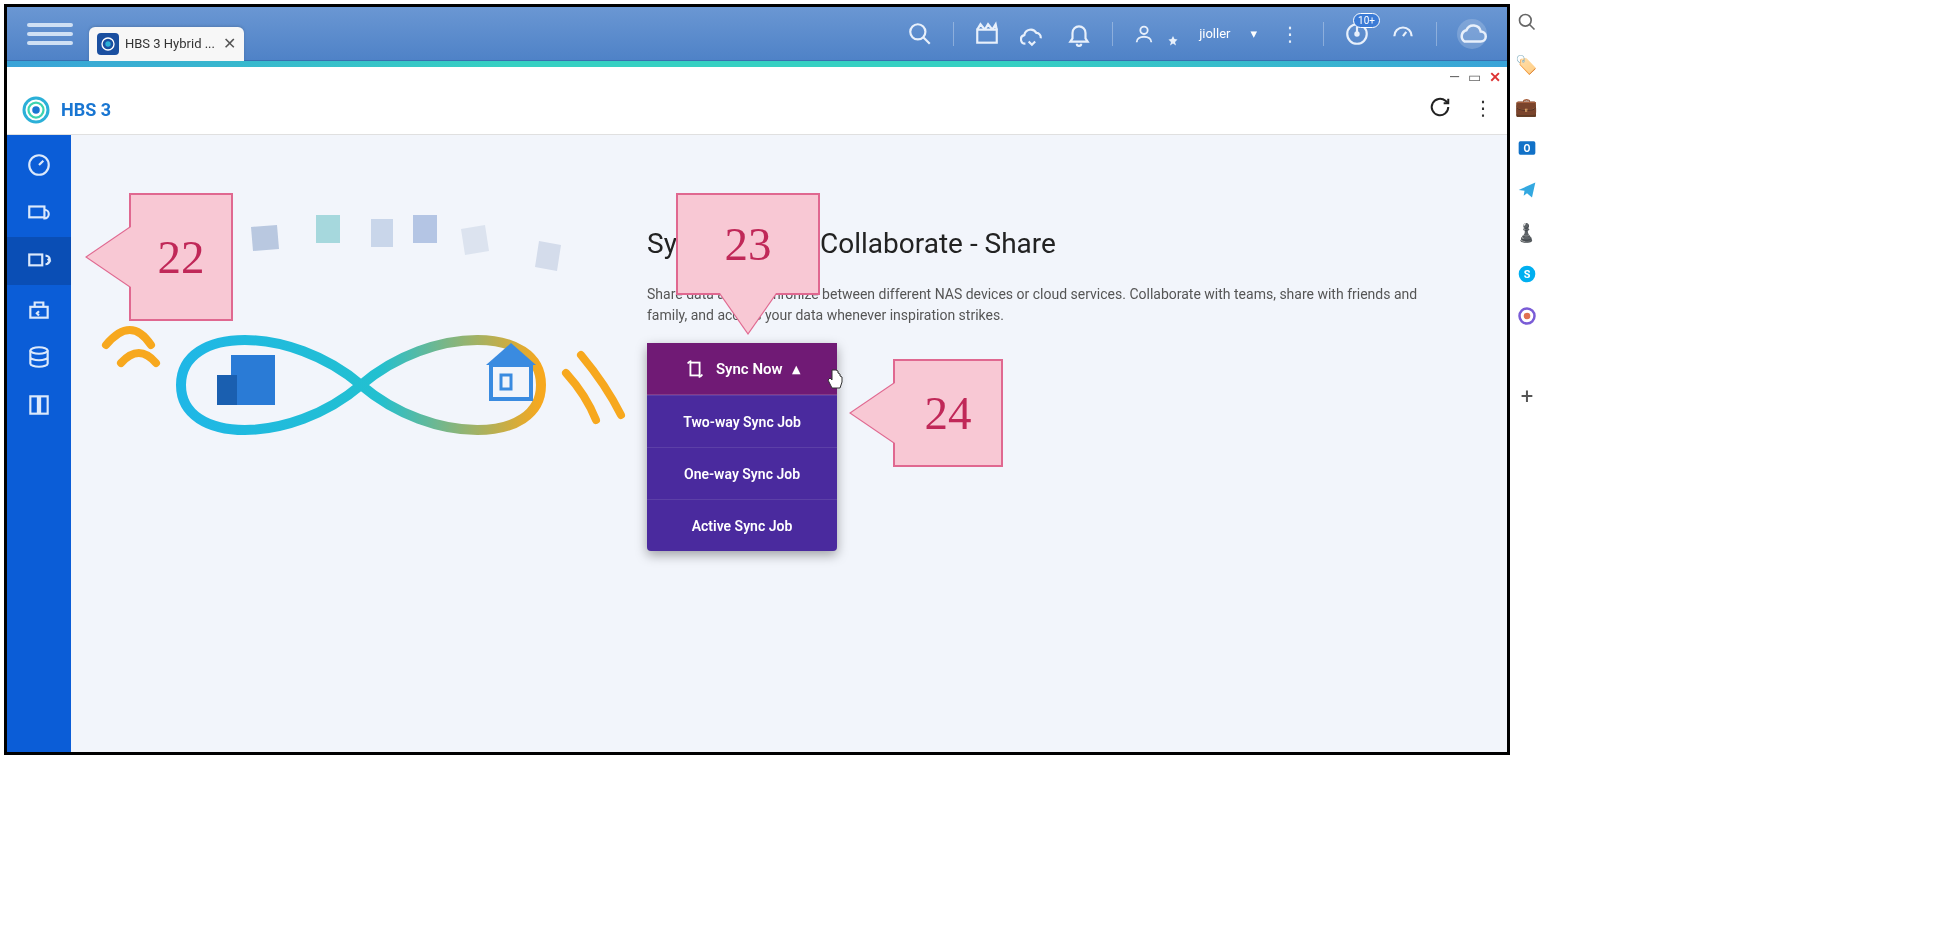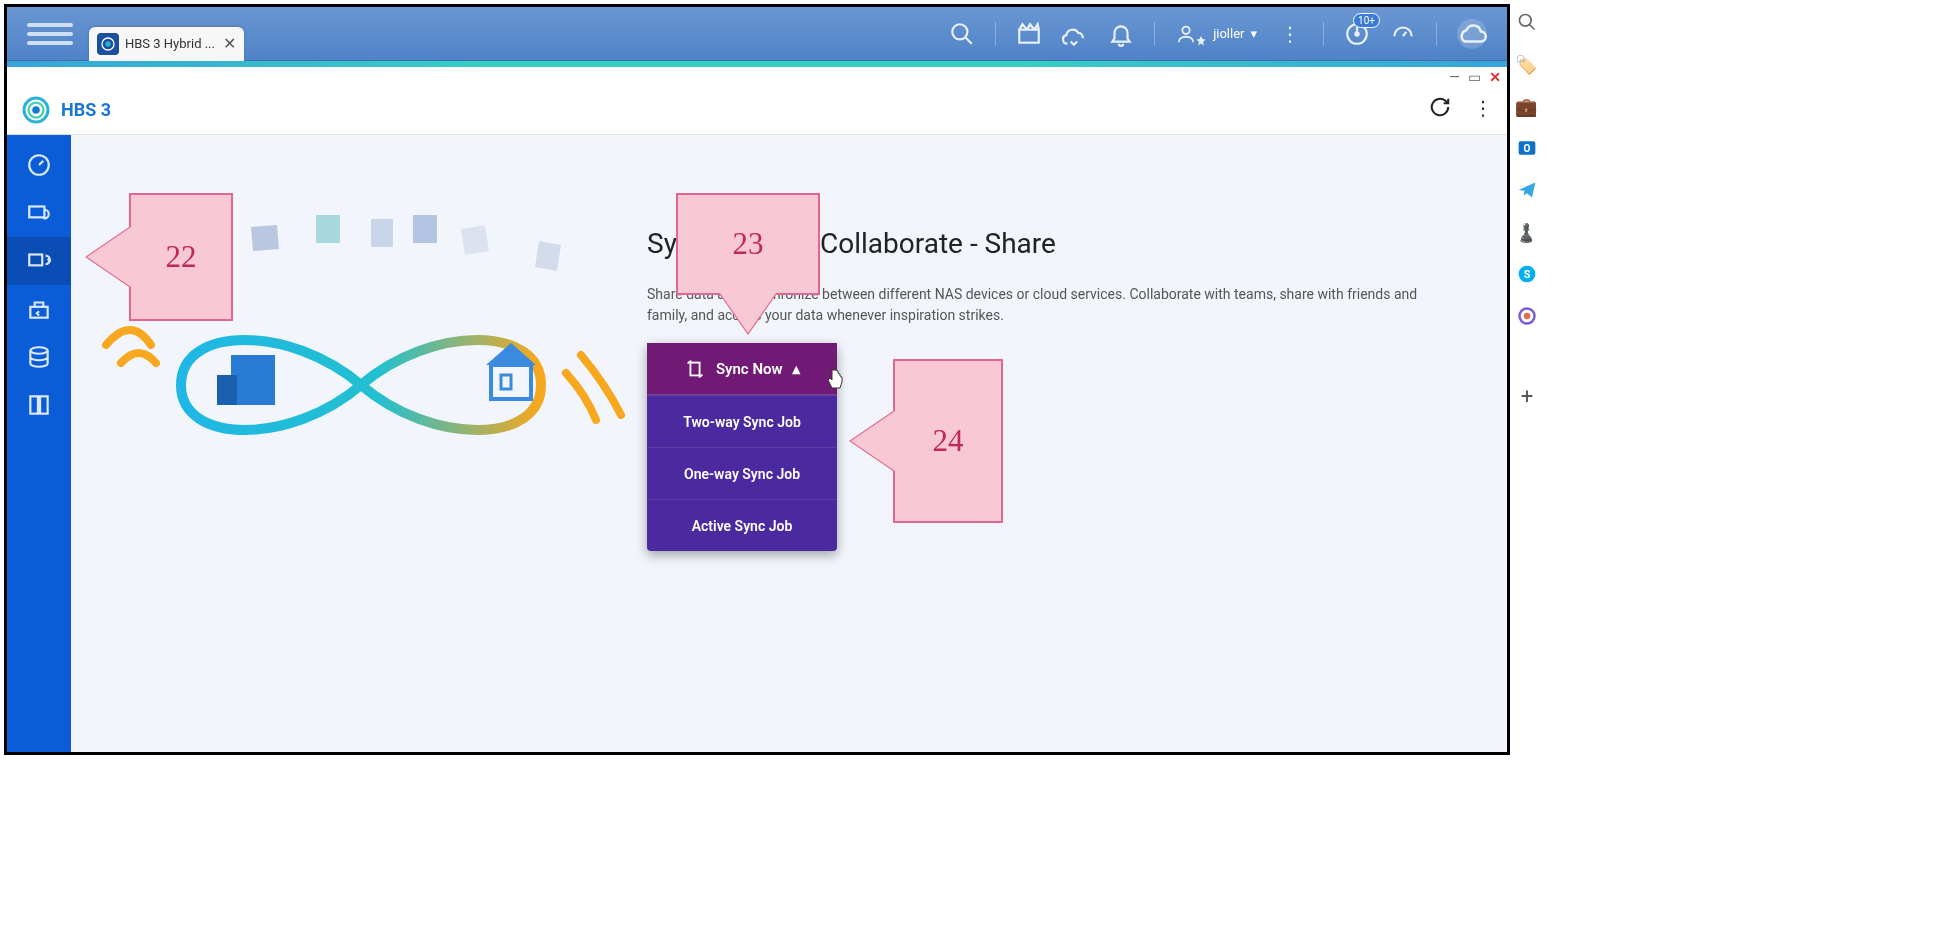--- a/index.html
+++ b/index.html
@@ -63,21 +63,21 @@
     padding-right: 20px;
     color: #e8f0fb;
   }
   .tb-icon {
     width: 26px; height: 26px;
     display: flex; align-items: center; justify-content: center;
     cursor: pointer;
   }
   .tb-sep { width: 1px; height: 24px; background: rgba(255,255,255,0.3); }
   .user-chip {
-    display: flex; align-items: center; gap: 6px;
+    display: flex; align-items: center; gap: 20px;
     cursor: pointer;
     font-size: 13px; color: #fff;
   }
   .badge {
     position: relative;
   }
   .badge-count {
     position: absolute; top: -8px; right: -10px;
     background: #3b7bd6; color: #fff;
     font-size: 10px; padding: 1px 4px; border-radius: 8px;
@@ -196,21 +196,21 @@
     left: 754px; top: 233px;
     font-size: 18px; color: #fff;
     pointer-events: none;
   }
   
   .callout {
     position: absolute;
     background: #f8c8d4;
     border: 2px solid #e06890;
     display: flex; align-items: center; justify-content: center;
-    font-size: 31px; font-weight: 500; color: #c02858;
+    font-size: 47px; font-weight: 500; color: #c02858;
     font-family: Georgia, serif;
   }
   .callout-arrow-left::before {
     content: "";
     position: absolute;
     left: -44px; top: 50%; transform: translateY(-50%);
     width: 0; height: 0;
     border-top: 30px solid transparent;
     border-bottom: 30px solid transparent;
     border-right: 44px solid #f8c8d4;
@@ -221,21 +221,21 @@
     position: absolute;
     left: 50%; bottom: -40px; transform: translateX(-50%);
     width: 0; height: 0;
     border-left: 28px solid transparent;
     border-right: 28px solid transparent;
     border-top: 40px solid #f8c8d4;
     filter: drop-shadow(0 2px 0 #e06890);
   }
   .c22 { left: 122px; top: 186px; width: 104px; height: 128px; }
   .c23 { left: 669px; top: 186px; width: 144px; height: 102px; }
-  .c24 { left: 886px; top: 352px; width: 110px; height: 164px; }
+  .c24 { left: 886px; top: 352px; width: 110px; height: 108px; }
   
   .os-sidebar {
     position: absolute;
     right: 392px; top: 10px;
     width: 34px;
     display: flex; flex-direction: column; align-items: center; gap: 18px;
   }
   .os-icon {
     width: 24px; height: 24px;
     display: flex; align-items: center; justify-content: center;

